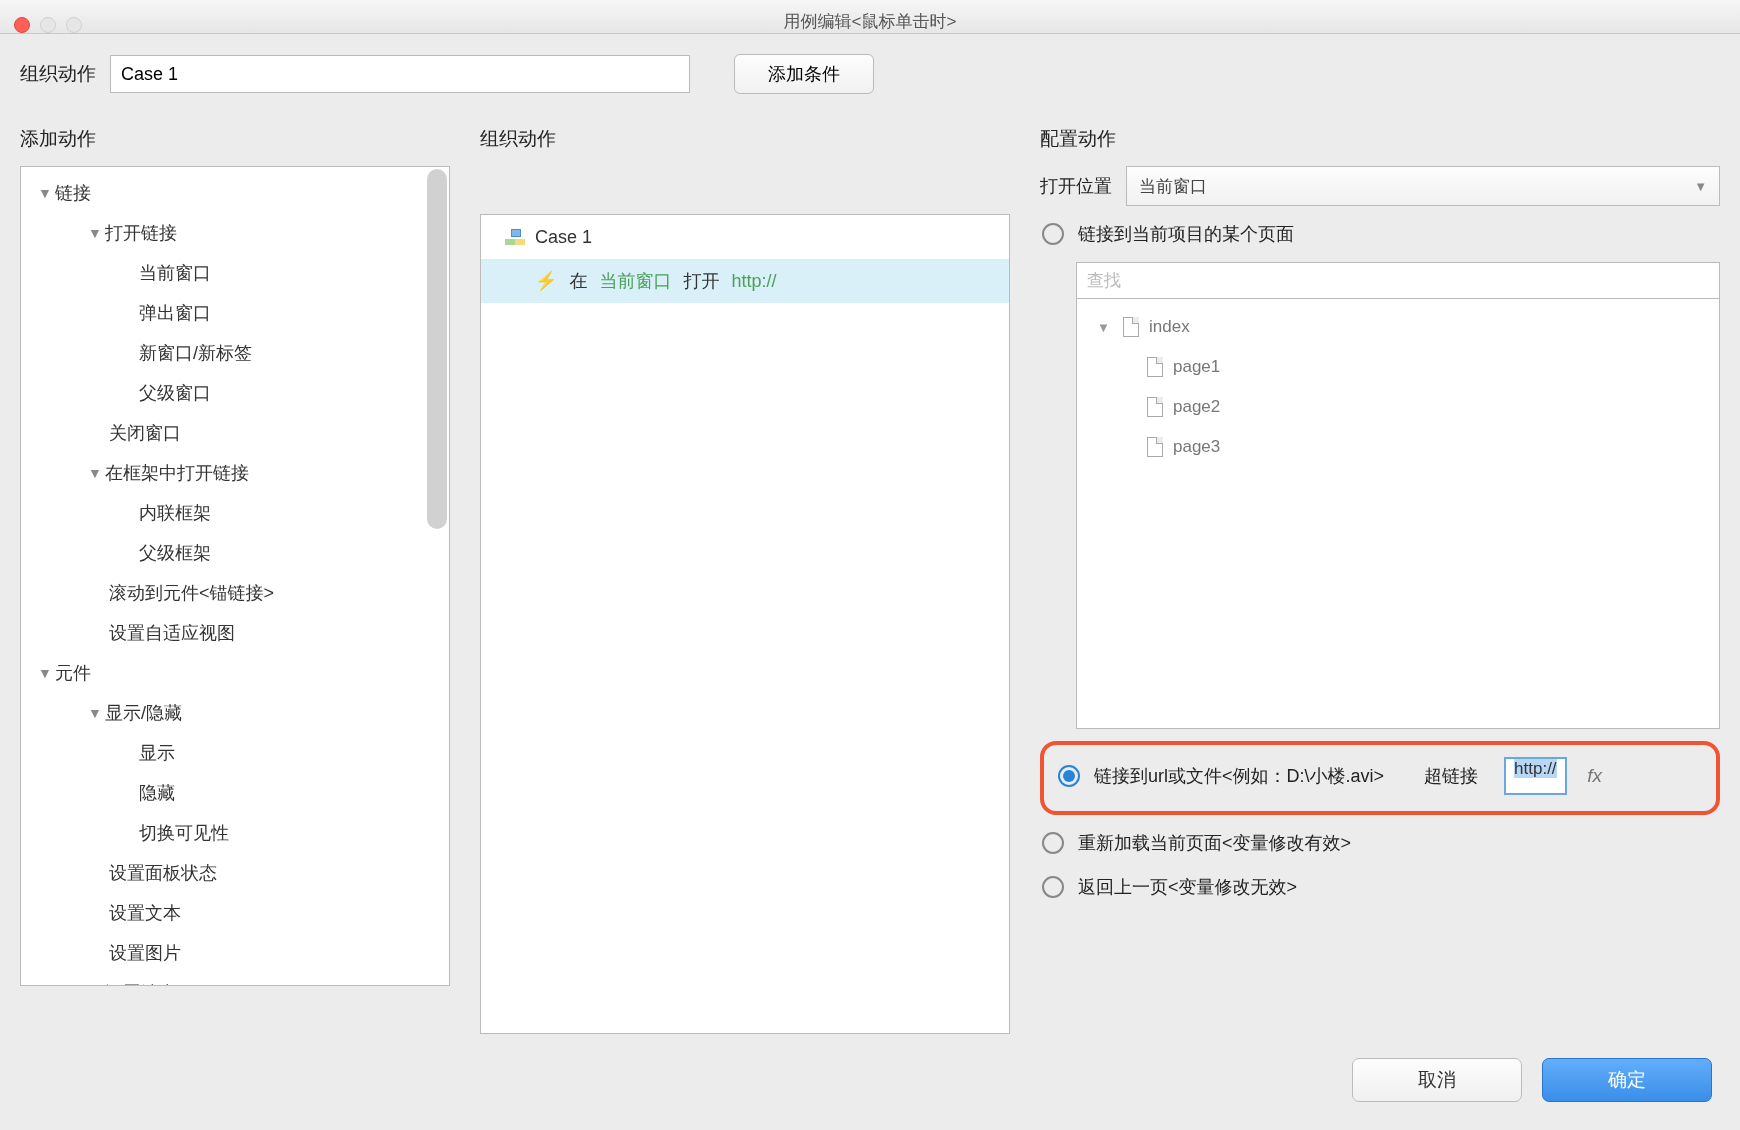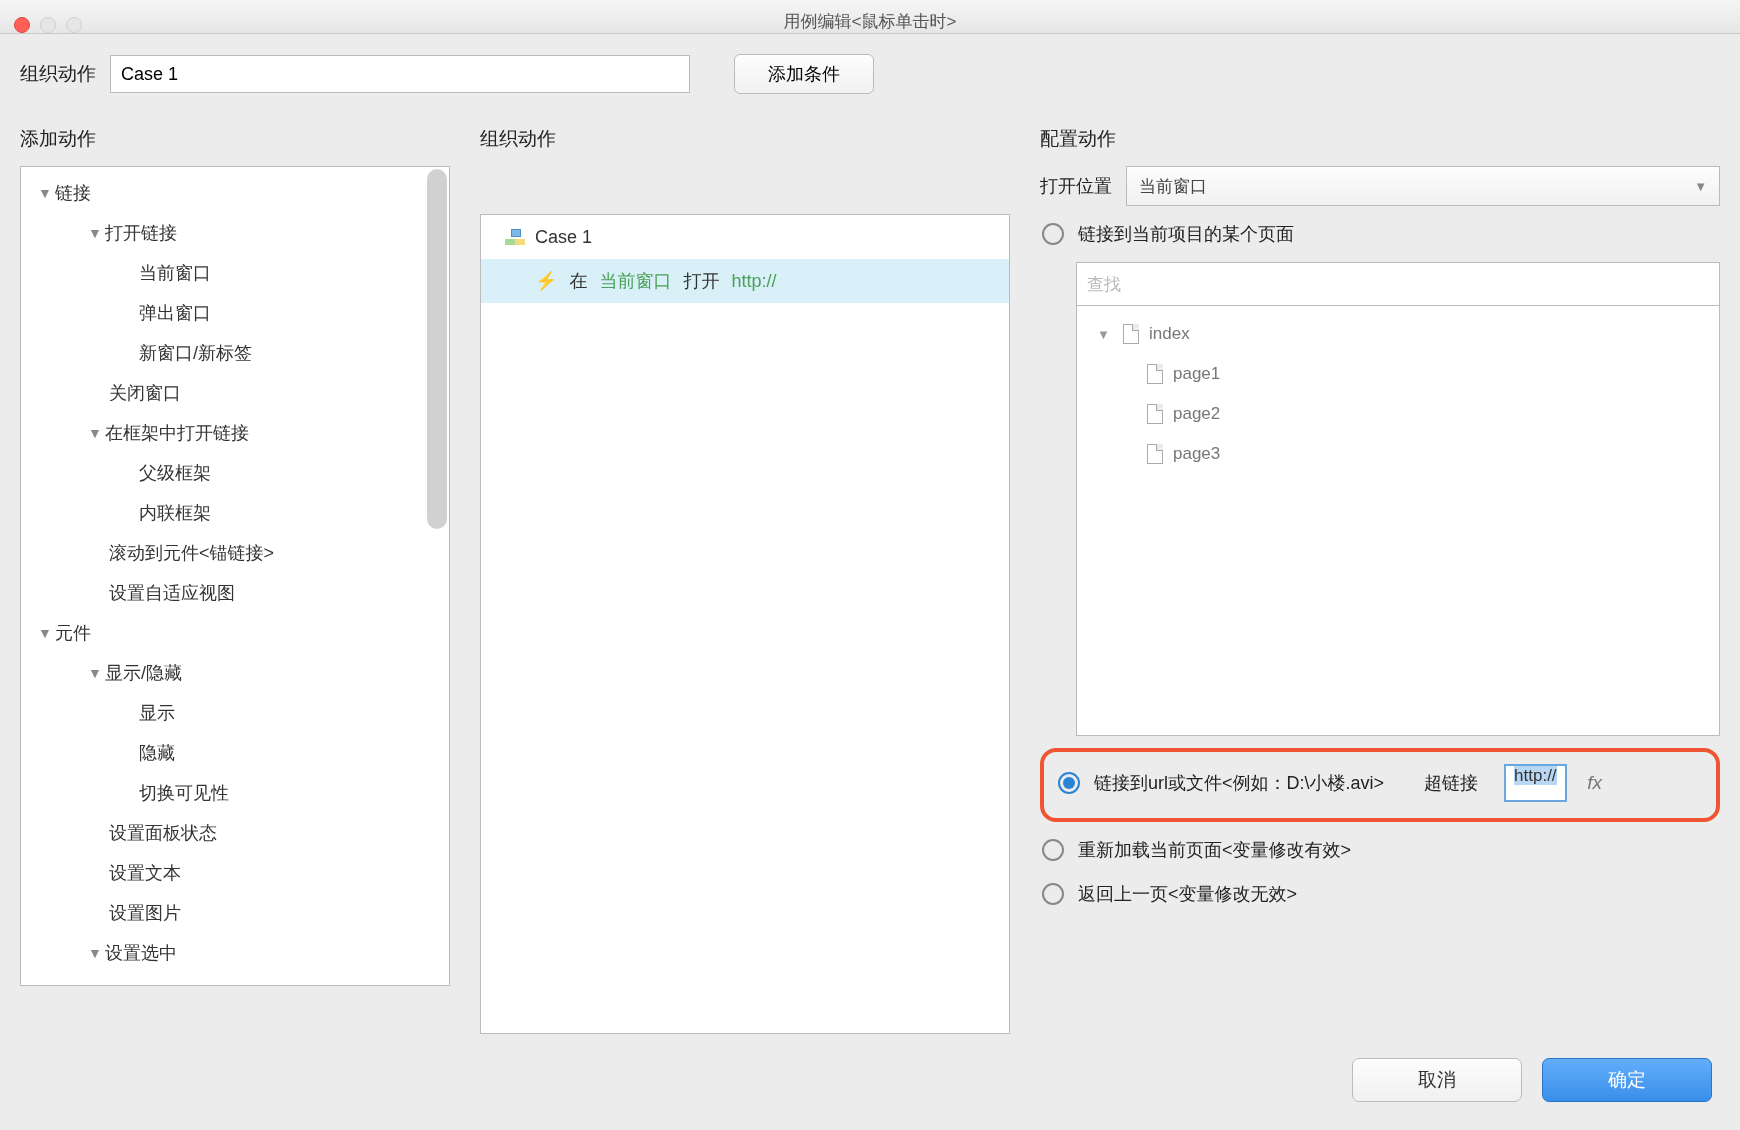--- a/index.html
+++ b/index.html
@@ -61,21 +61,21 @@
 .select { flex: 1; height: 40px; border: 1px solid #bbb; background: linear-gradient(#fdfdfd,#f1f1f1); display: flex; align-items: center; justify-content: space-between; padding: 0 12px; font-size: 17px; color: #444; }
 .select .arrow { color: #888; font-size: 13px; }
 
 .radio-row { display: flex; align-items: center; gap: 14px; padding: 4px 2px; }
 .radio { width: 22px; height: 22px; border: 2px solid #888; border-radius: 50%; position: relative; flex-shrink: 0; }
 .radio.checked { border-color: #2a84d6; }
 .radio.checked::after { content: ""; position: absolute; inset: 3px; background: #2a84d6; border-radius: 50%; }
 .radio-label { font-size: 18px; color: #222; }
 
 .pagetree-box { margin-left: 36px; display: flex; flex-direction: column; gap: 0; }
-.search { height: 44px; border: 1px solid #bbb; background: #fff; padding: 0 10px; color: #bbb; font-size: 17px; display: flex; align-items: center; }
+.search { height: 37px; border: 1px solid #bbb; background: #fff; padding: 0 10px; color: #bbb; font-size: 17px; display: flex; align-items: center; }
 .pagetree { border: 1px solid #bbb; border-top: none; background: #fff; height: 430px; padding: 8px 0; font-size: 17px; color: #777; }
 .pagetree .prow { display: flex; align-items: center; height: 40px; gap: 10px; }
 .pagetree .prow.d1 { padding-left: 20px; }
 .pagetree .prow.d2 { padding-left: 70px; }
 .page-icon { width: 16px; height: 20px; border: 1px solid #aaa; position: relative; background: #fff; }
 .page-icon::after { content: ""; position: absolute; top: -1px; right: -1px; width: 6px; height: 6px; background: #ececec; border-left: 1px solid #aaa; border-bottom: 1px solid #aaa; }
 .tri2 { color: #999; font-size: 13px; width: 16px; }
 
 .highlight-box { border: 4px solid #ef5433; border-radius: 16px; padding: 12px 16px 16px 12px; display: flex; flex-direction: row; gap: 12px; }
 .url-input-row { display: flex; align-items: center; gap: 10px; margin-left: 26px; }
@@ -126,32 +126,35 @@
             </div>
           <div class="row l3">
               <span class="lab">当前窗口</span>
             </div>
           <div class="row l3">
               <span class="lab">弹出窗口</span>
             </div>
           <div class="row l3">
               <span class="lab">新窗口/新标签</span>
             </div>
+          <div class="row l3">
+              <span class="lab">父级窗口</span>
+            </div>
           <div class="row l2">
               <span class="lab">关闭窗口</span>
             </div>
           <div class="row l1">
               <span class="tri down"></span>
               <span class="lab">在框架中打开链接</span>
             </div>
           <div class="row l3">
+              <span class="lab">内联框架</span>
+            </div>
+          <div class="row l3">
               <span class="lab">父级框架</span>
-            </div>
-          <div class="row l3">
-              <span class="lab">内联框架</span>
             </div>
           <div class="row l2">
               <span class="lab">滚动到元件&lt;锚链接&gt;</span>
             </div>
           <div class="row l2">
               <span class="lab">设置自适应视图</span>
             </div>
           <div class="row l0">
               <span class="tri down"></span>
               <span class="lab">元件</span>

